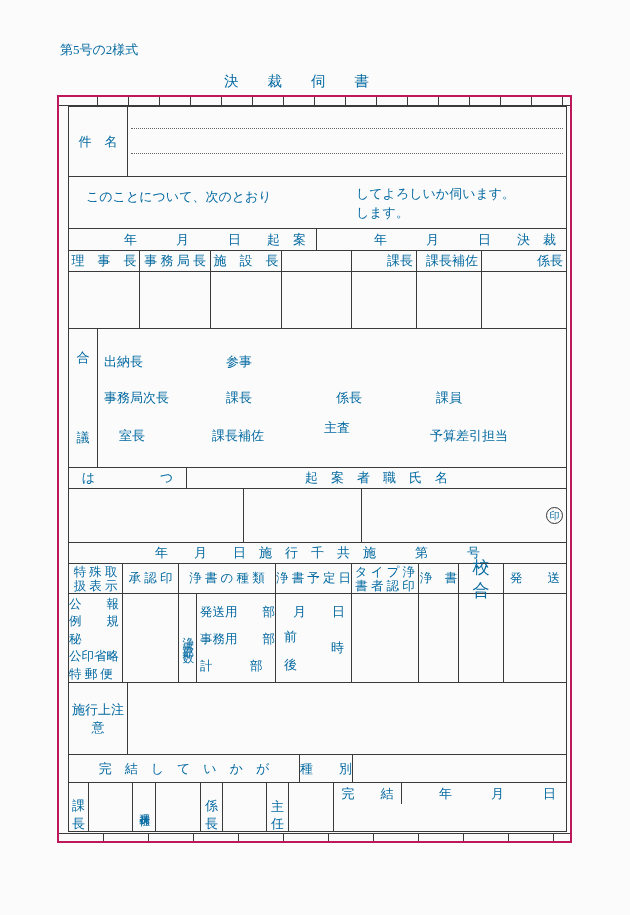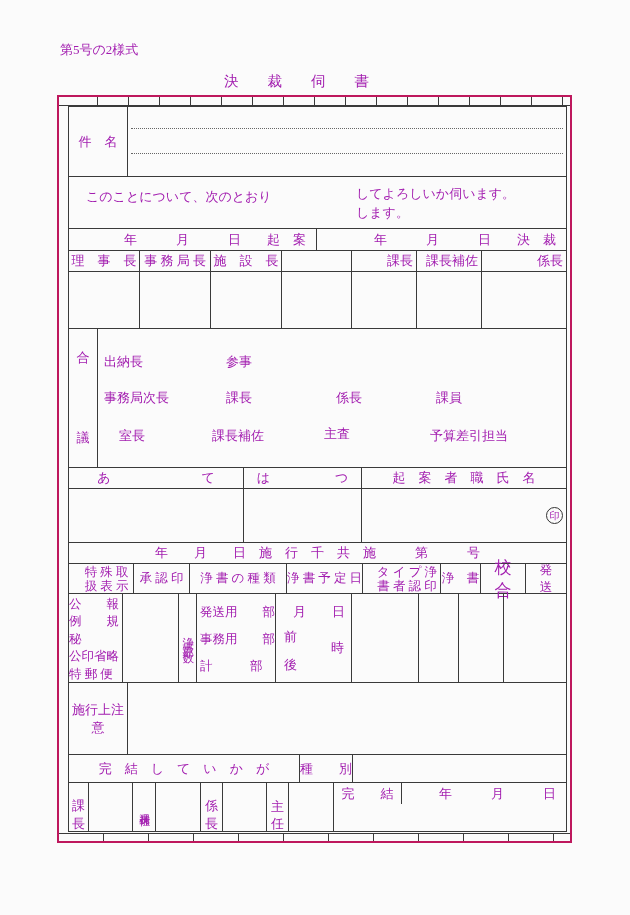--- a/index.html
+++ b/index.html
@@ -1,39 +1,39 @@
 <!DOCTYPE html>
 <html><head>
 <meta charset="utf-8">
 <style>
   * { box-sizing: border-box; margin: 0; padding: 0; }
   html,body { background:#e8e8e8; }
   .page {
     position: relative; width: 630px; height: 915px;
-    background: #fbfbfb; color: #a21caf;
+    background: #fbfbfb; color: #0369a1;
     font-family: "Liberation Serif", "DejaVu Serif", serif;
     font-size: 13px; overflow: hidden;
   }
   .formno { position:absolute; left:60px; top:41px; font-size:13px; }
   .title  { position:absolute; left:224px; top:72px; font-size:14.5px; white-space:pre; }
   .frame  { position:absolute; left:57px; top:95px; width:515px; height:748px; border:2px solid #be185d; }
   .ticks  { position:absolute; left:0; right:0; height:9px;
             background: repeating-linear-gradient(to right, transparent 0 30px, #3a3a3a 30px 31px); }
   .ticks.top    { top:0; border-bottom:1px solid #3a3a3a; background-position-x:8px; }
   .ticks.bottom { bottom:0; height:8px; border-top:1px solid #3a3a3a;
             background: repeating-linear-gradient(to right, transparent 0 44px, #3a3a3a 44px 45px); }
   .tbl { position:absolute; left:9px; top:9px; width:499px; border:1px solid #3a3a3a; background:transparent; }
   .r   { display:flex; border-bottom:1px solid #3a3a3a; }
   .r.nb{ border-bottom:none; }
   .c   { border-right:1px solid #3a3a3a; height:100%; }
   .c.last { border-right:none; flex:1; }
   .ctr { display:flex; align-items:center; justify-content:center; text-align:center; }
   .ar  { display:flex; align-items:center; justify-content:flex-end; padding-right:3px; }
   .rel { position:relative; }
-  .pl  { white-space:pre-line; line-height:14px; font-size:12.5px;margin-left:11px; }
+  .pl  { white-space:pre-line; line-height:14px; font-size:12.5px; }
   .dot { position:absolute; left:3px; right:3px; border-top:1.5px dotted #666; }
   .abs { position:absolute; white-space:pre; }
   .vwrap { display:flex; align-items:center; justify-content:center; }
   .vtxt  { writing-mode:vertical-rl; text-orientation:upright; line-height:1; }
   .sp2   { letter-spacing:1.45em; }
   .seal  { position:absolute; right:3px; top:18px; width:17px; height:17px;
            border:1.2px solid #333; border-radius:50%; display:flex;
            align-items:center; justify-content:center; }
   .seal i{ font-style:normal; font-size:10px; line-height:1; }
   .org   { position:absolute; left:197px; top:842px; width:215px; height:24px;
@@ -101,27 +101,26 @@
         </div>
         <div class="c last rel">
           <span class="abs" style="left:6px;top:24px">出納長</span>
           <span class="abs" style="left:128px;top:24px">参事</span>
           <span class="abs" style="left:6px;top:60px">事務局次長</span>
           <span class="abs" style="left:128px;top:60px">課長</span>
           <span class="abs" style="left:238px;top:60px">係長</span>
           <span class="abs" style="left:338px;top:60px">課員</span>
           <span class="abs" style="left:21px;top:98px">室長</span>
           <span class="abs" style="left:114px;top:98px">課長補佐</span>
-          <span class="abs" style="left:226px;top:96px">主査</span>
+          <span class="abs" style="left:226px;top:90px">主査</span>
           <span class="abs" style="left:332px;top:98px">予算差引担当</span>
         </div>
       </div>
 
       <div class="r" style="height:21px">
-        <div class="c ctr" style="width:175px">あ　　　　　　　て</div>
         <div class="c ctr" style="width:118px">は　　　　　つ</div>
         <div class="c last ctr">起　案　者　職　氏　名</div>
       </div>
 
       <div class="r" style="height:54px">
         <div class="c" style="width:175px"></div>
         <div class="c" style="width:118px"></div>
         <div class="c last rel">
           <span class="seal">
               <i>印</i>

